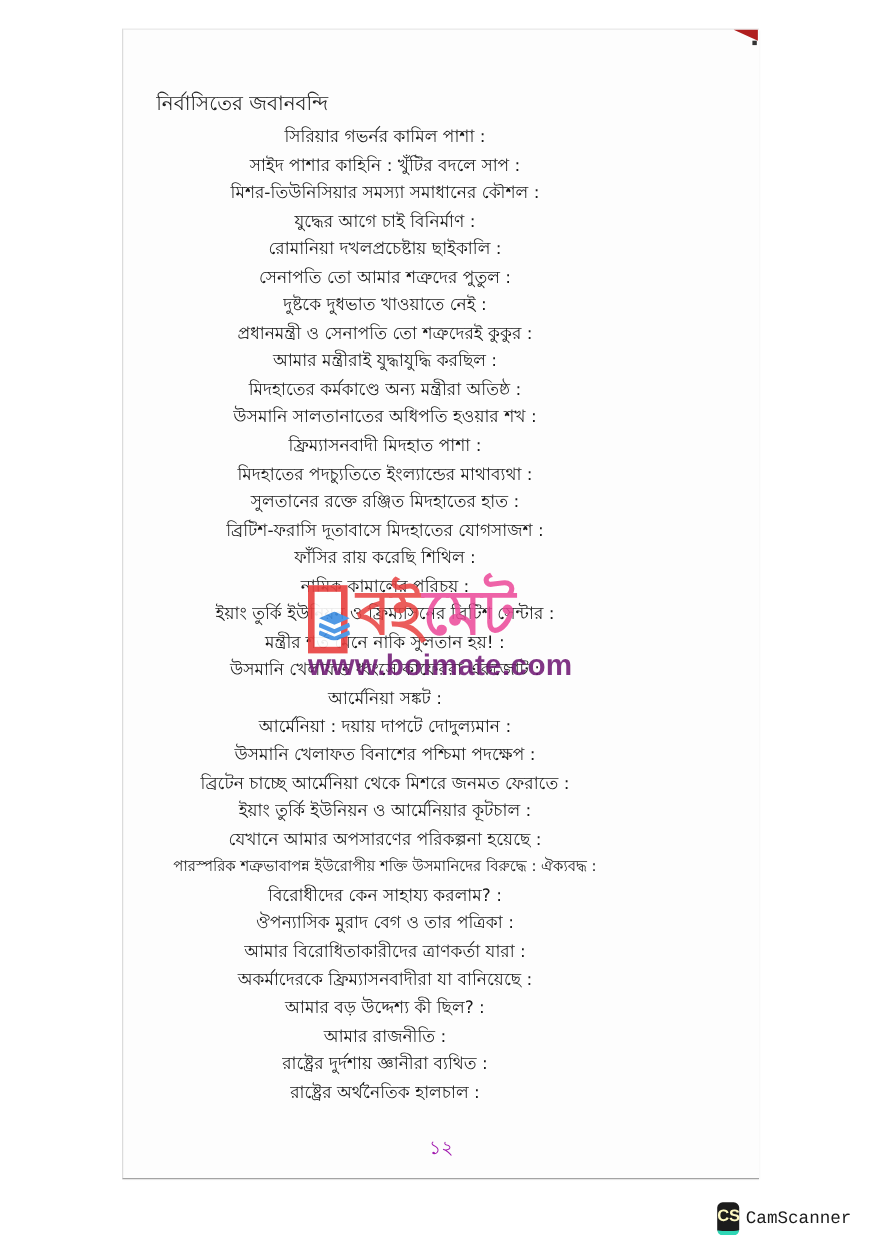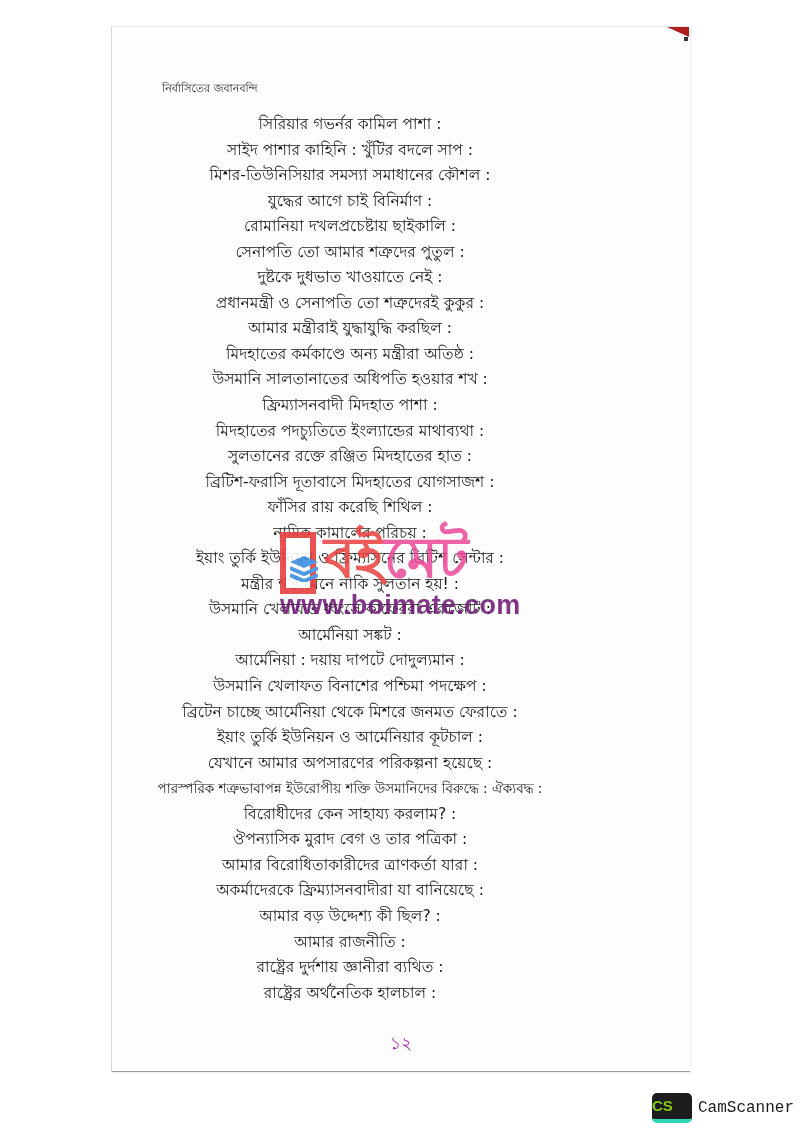--- a/index.html
+++ b/index.html
@@ -29,23 +29,22 @@
   }
   .corner-mark2 {
     position: absolute;
     left: 684px; top: 37px;
     width: 4px; height: 4px;
     background: #333;
   }
   .running-head {
     position: absolute;
     left: 142px; top: 80px;
-    font-size: 11px;
+    font-size: 18px;
     color: #222;
-    margin-left: 20px;
   }
   .toc {
     position: absolute;
     right: 215px; top: 112px;
     width: 470px;
     margin: 0; padding: 0;
     list-style: none;
   }
   .toc li {
     height: 25.55px;
@@ -96,25 +95,25 @@
     color: #701a75;
     opacity: 0.88;
     letter-spacing: 0.3px;
   }
   .camscanner {
     position: absolute;
     left: 652px; top: 1093px;
     display: flex; align-items: center;
   }
   .cs-logo {
-    width: 40px; height: 26px;
+    width: 20px; height: 26px;
     background: #1c1c1c;
     border-radius: 5px;
     border-bottom: 4px solid #2fd6b5;
-    color: #84cc16;
+    color: #fef9c3;
     font-family: "Liberation Sans", sans-serif;
     font-weight: bold;
     font-size: 15px;
     line-height: 26px;
     text-align: left;
     box-sizing: content-box;
   }
   .cs-name {
     margin-left: 6px;
     font-family: Liberation Mono, monospace;

